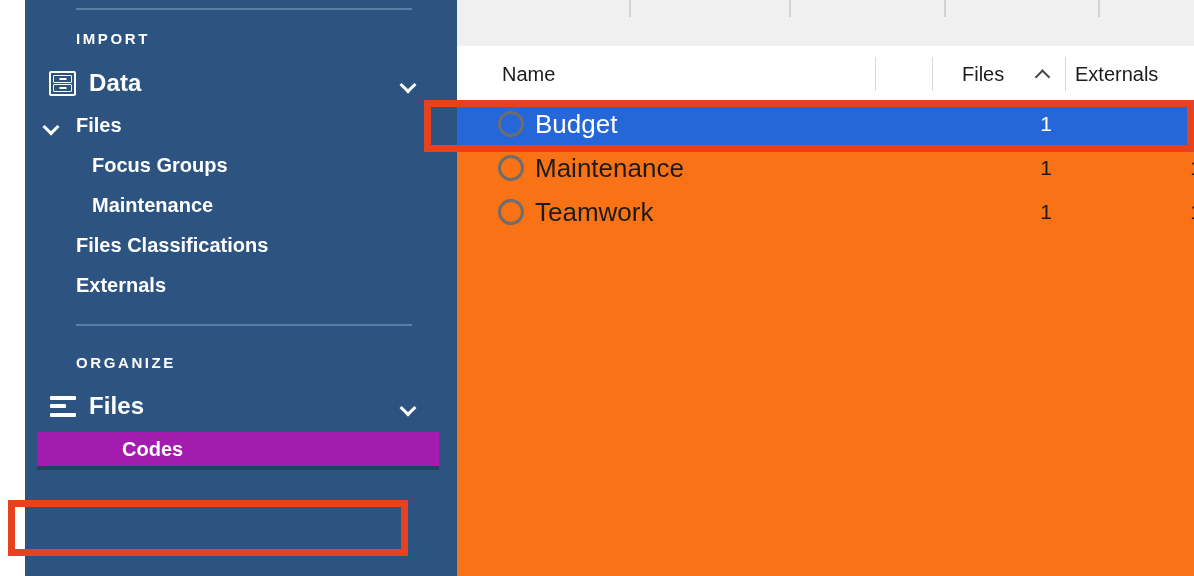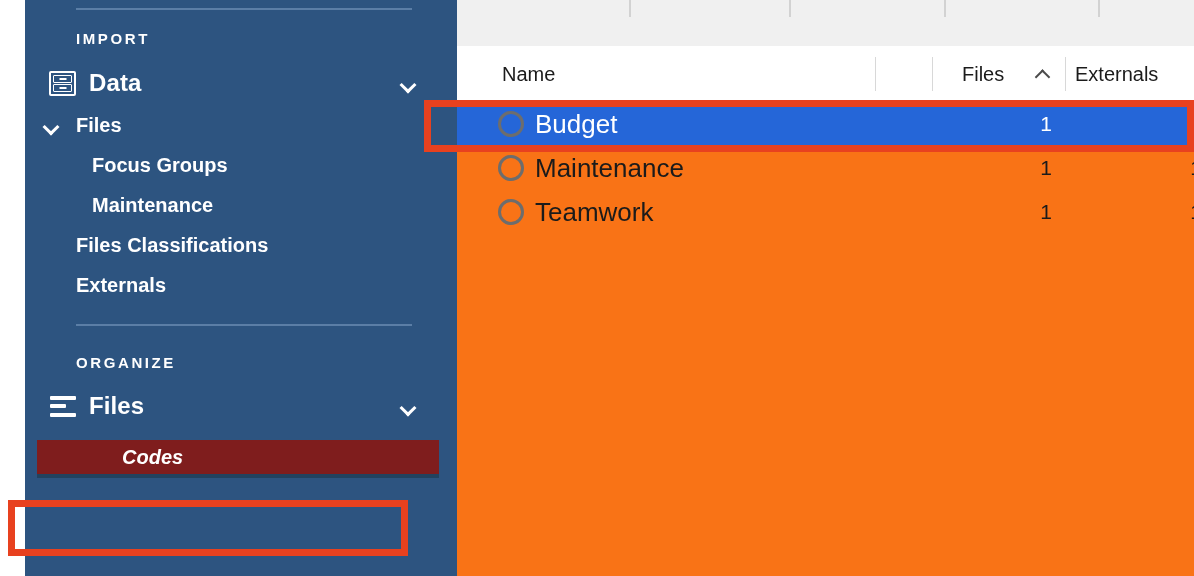--- a/index.html
+++ b/index.html
@@ -138,28 +138,27 @@
   .sub-label {
     color: #ffffff;
     font-size: 20px;
     font-weight: bold;
   }
   .lvl1 { padding-left: 0px; }
   .lvl2 { padding-left: 67px; }
   .lvl1b { padding-left: 51px; }
 
   .codes-row {
-    background: #7f1d1d;
+    background: #a21caf;
     border-bottom: 4px solid #22425f;
     height: 38px;
     box-sizing: border-box;
-    margin: 8px 18px 0 12px;
-    display: flex;
-    align-items: center;
-    font-style: italic;
+    margin: 0 18px 0 12px;
+    display: flex;
+    align-items: center;
   }
   .codes-row .sub-label { padding-left: 85px; }
 
   .chev {
     width: 14px;
     height: 8px;
     position: relative;
   }
   .chev::before {
     content: "";

